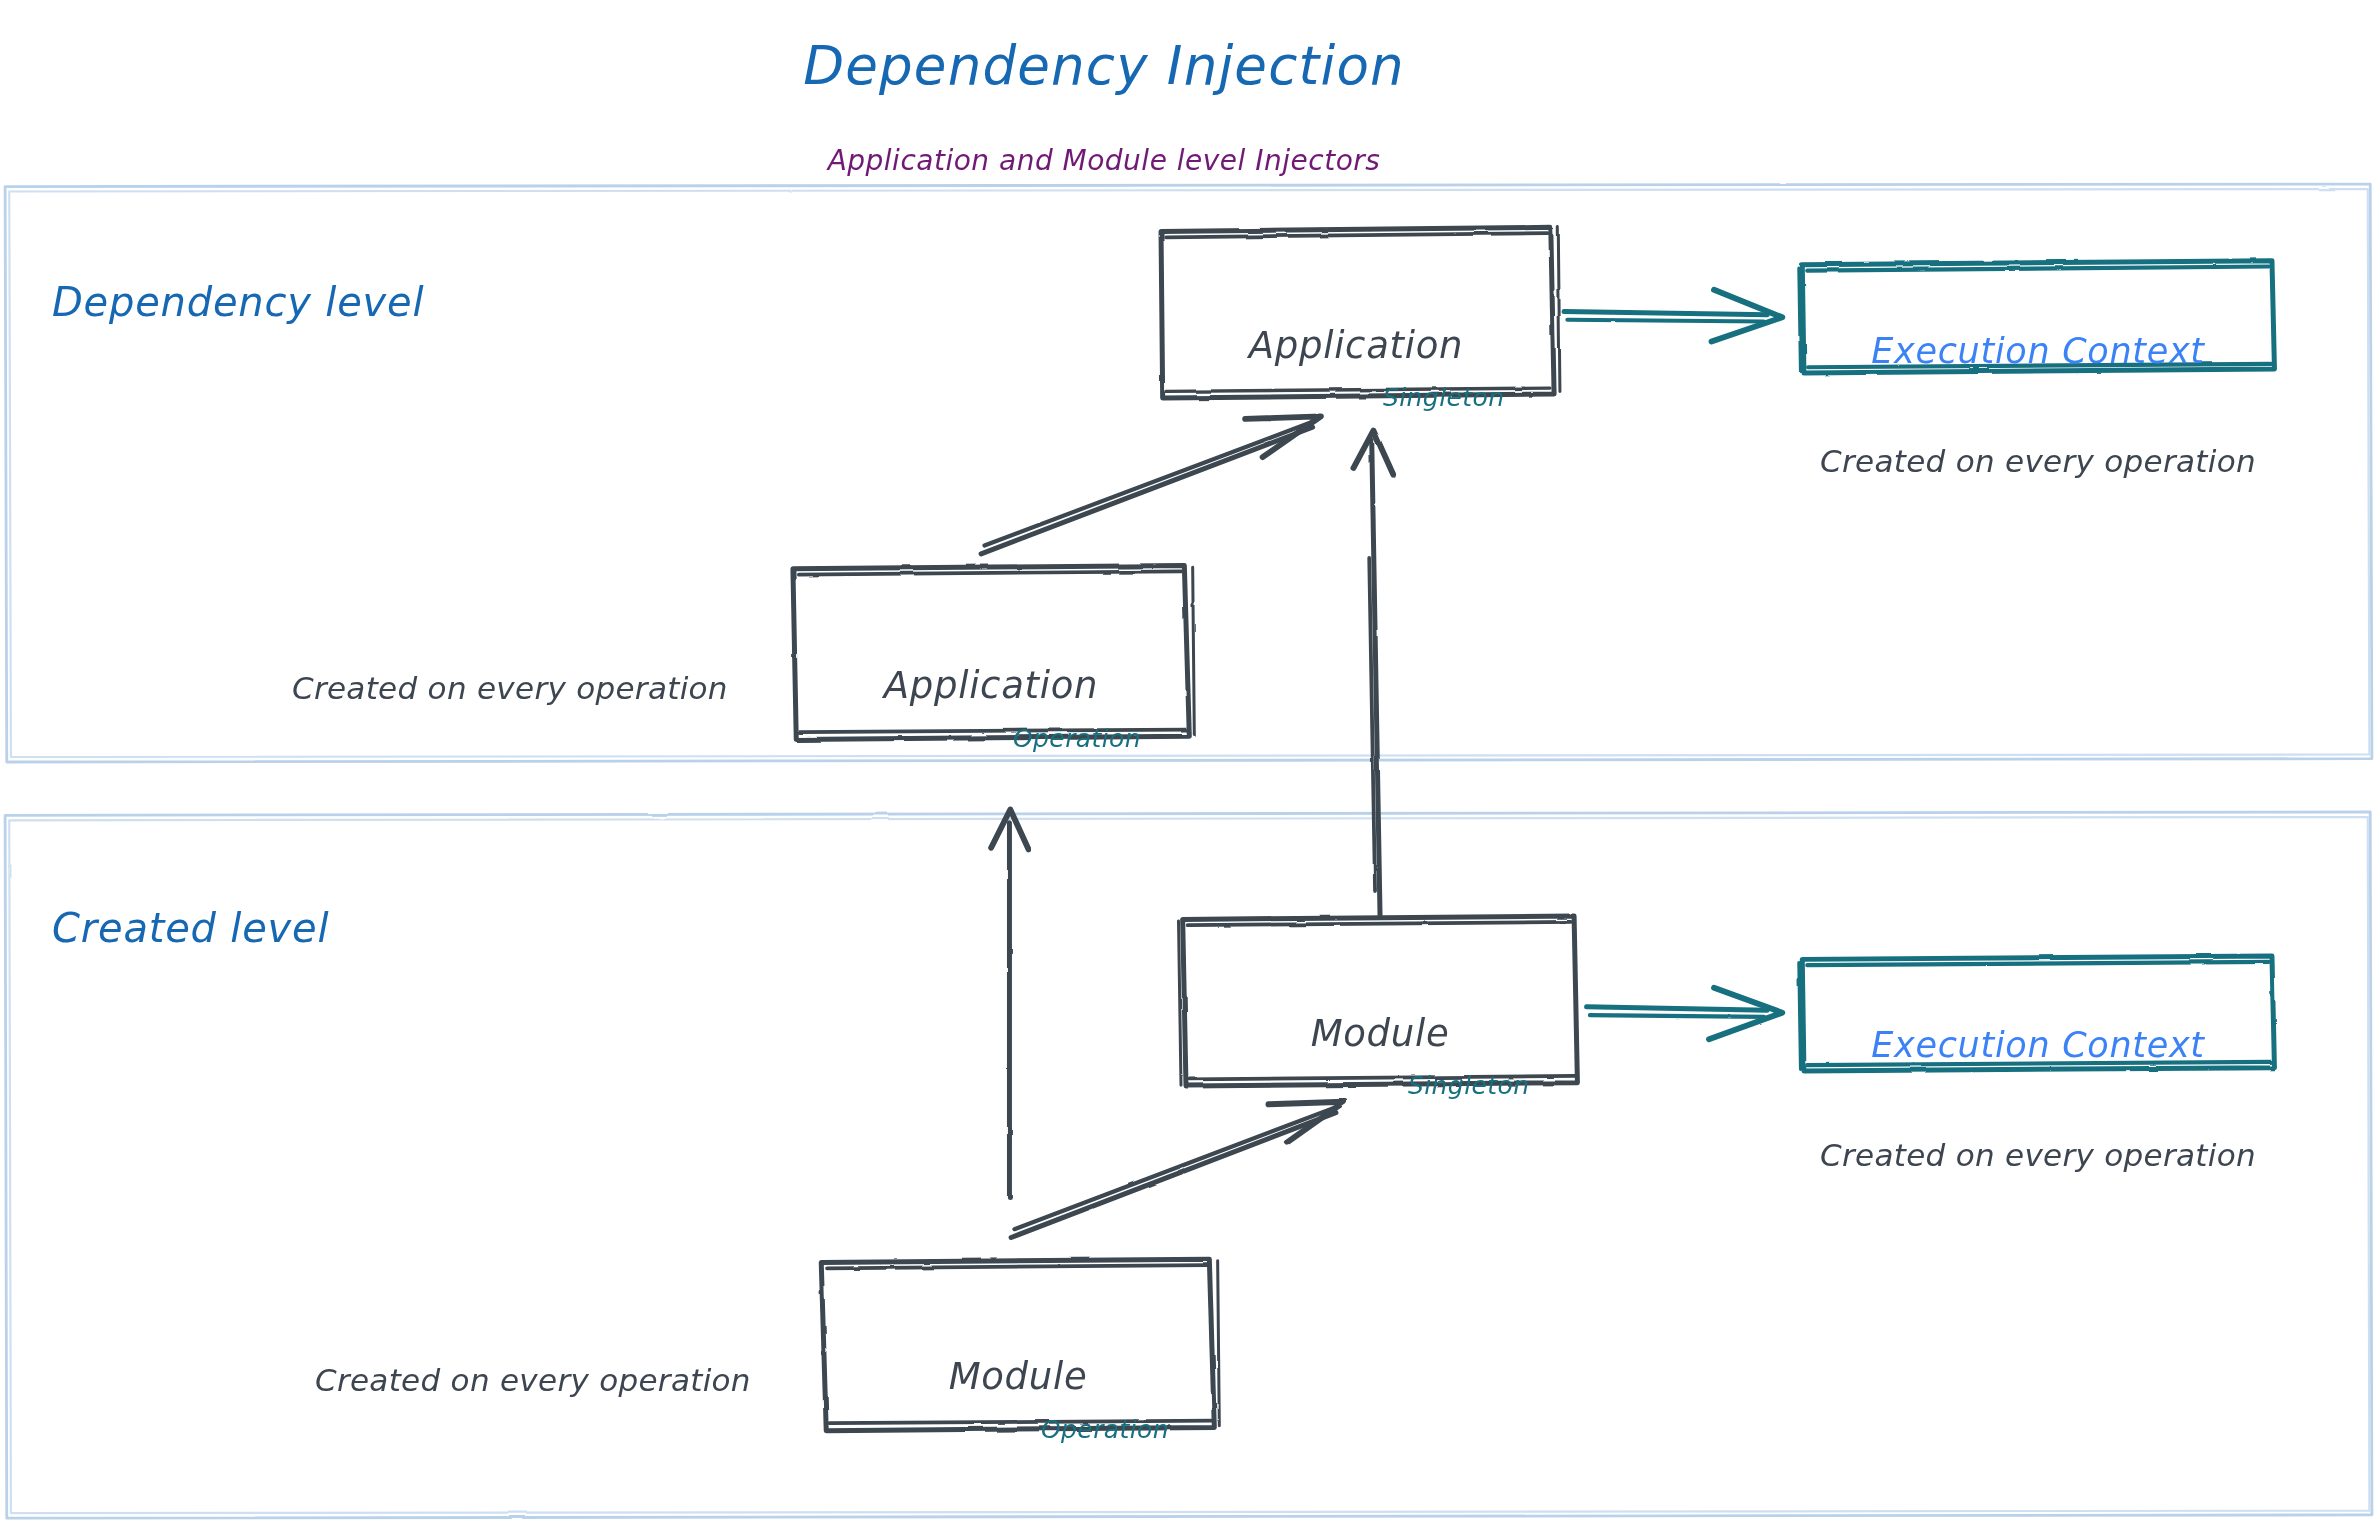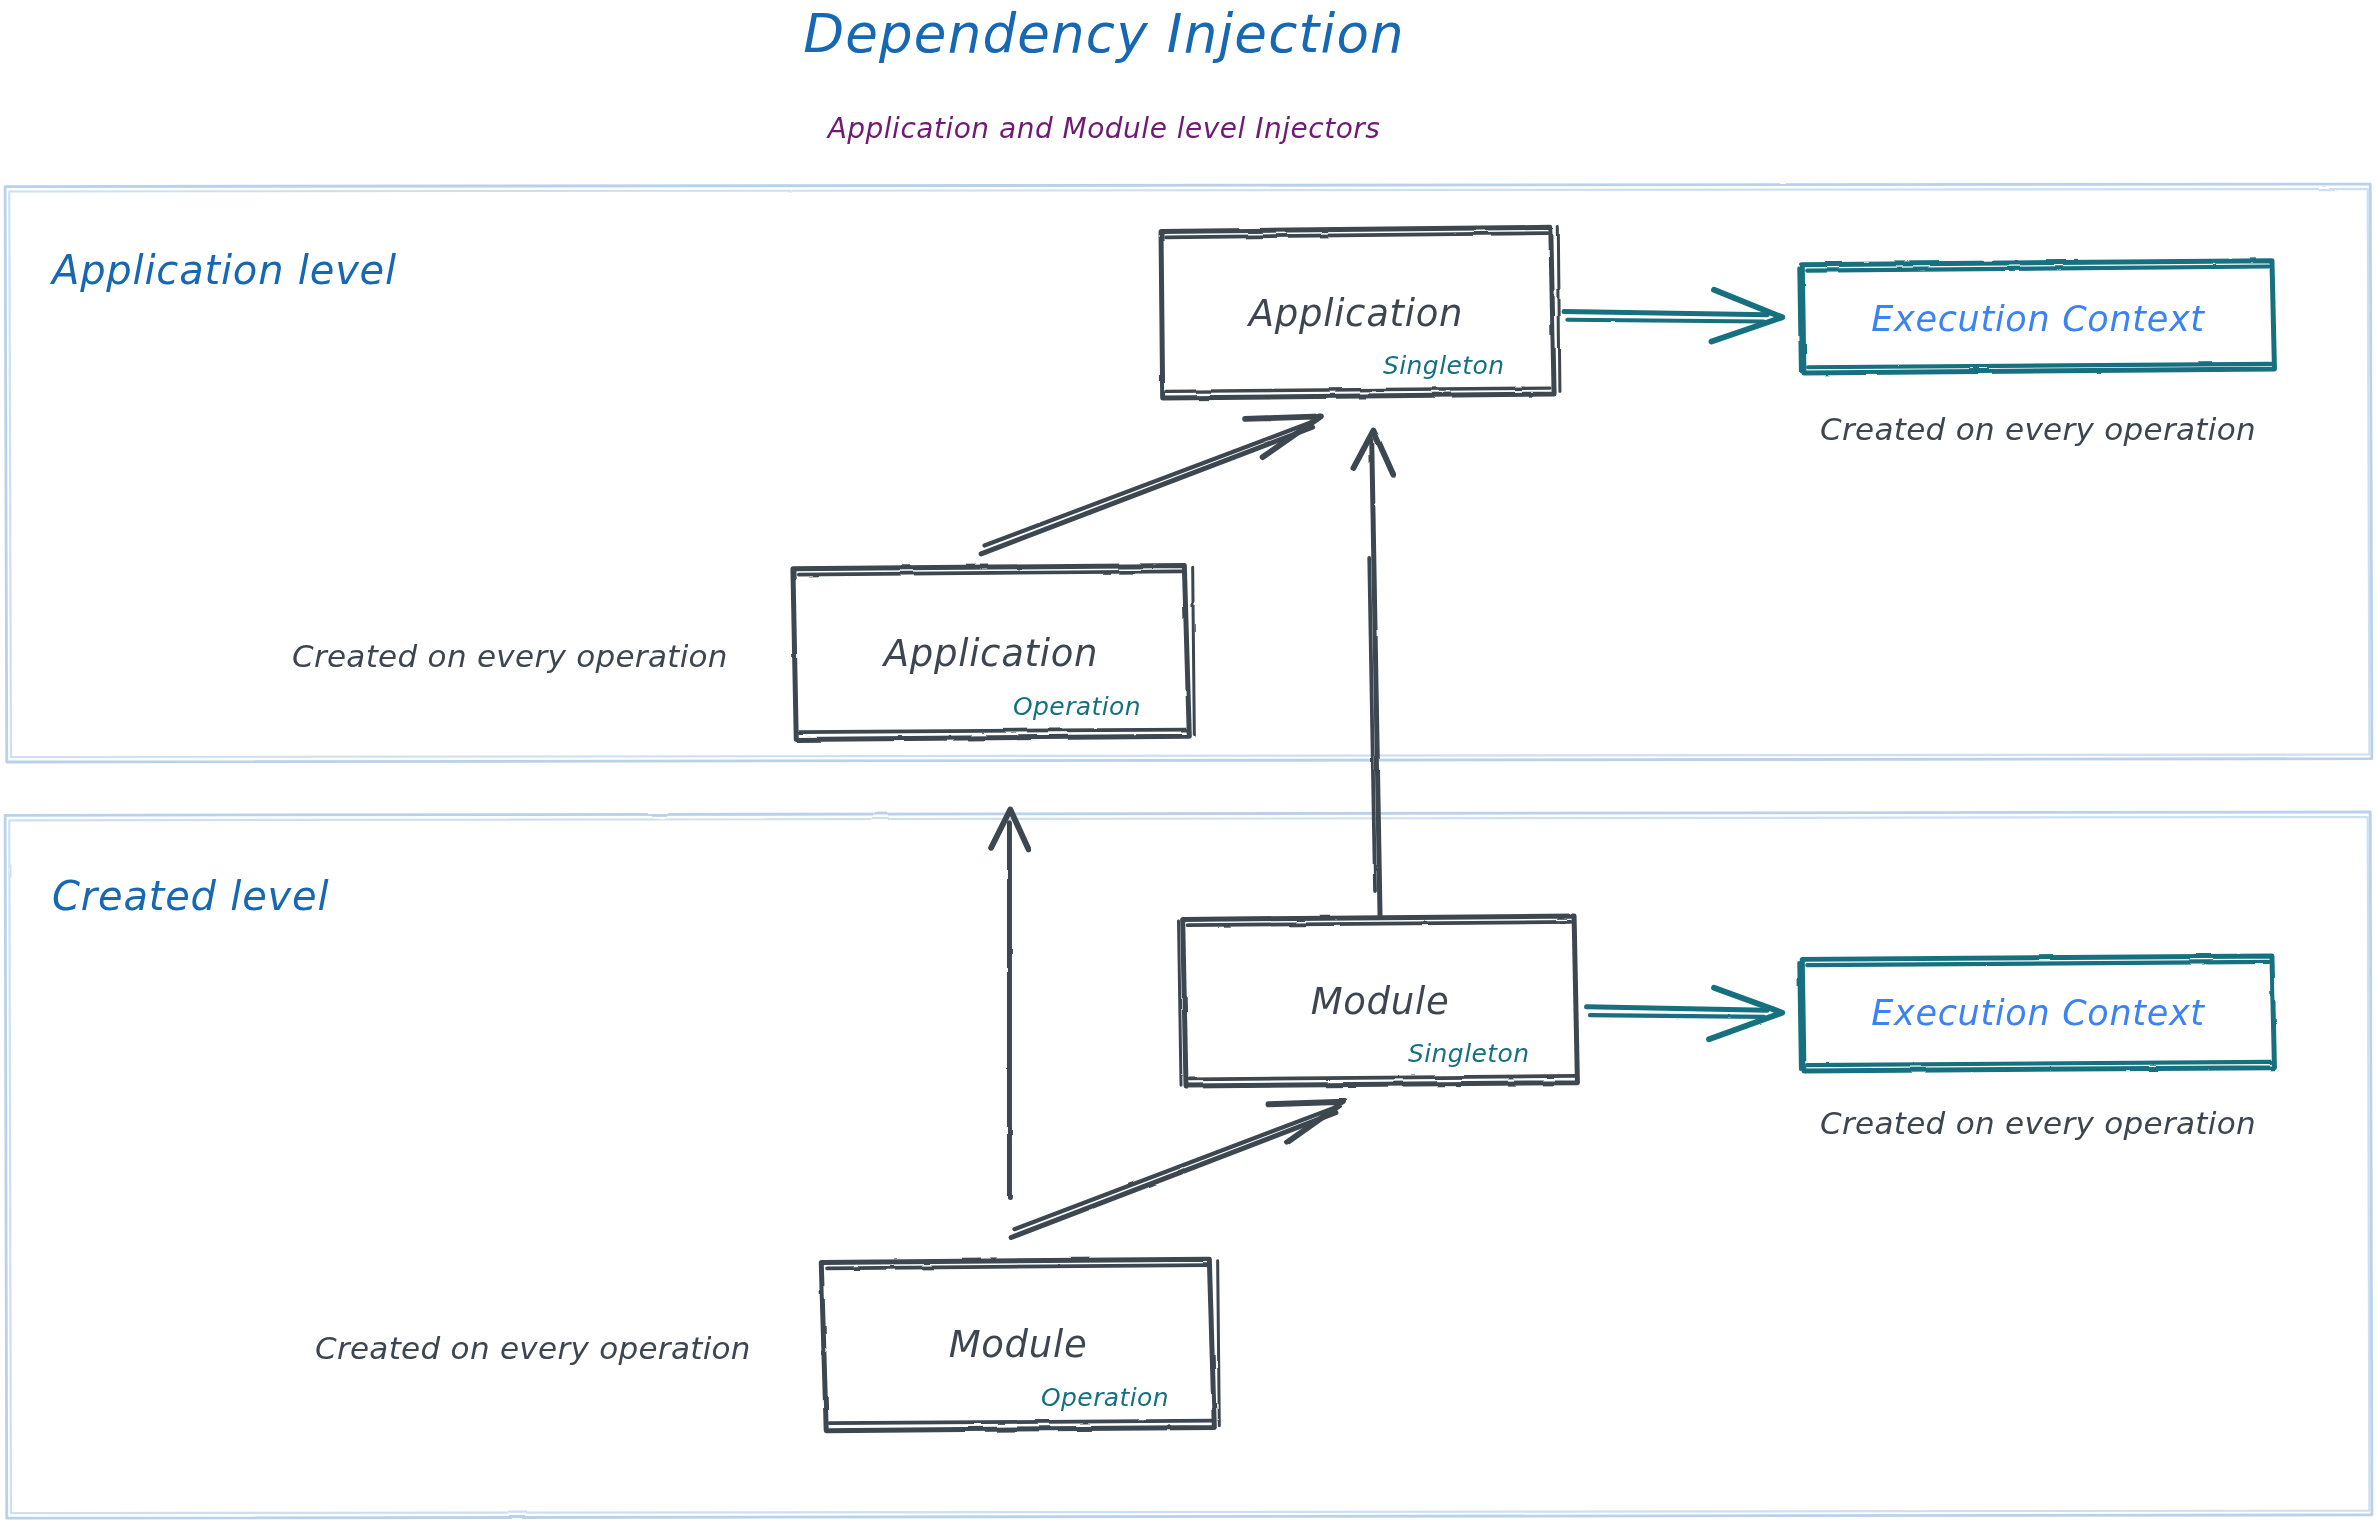--- a/index.html
+++ b/index.html
@@ -26,20 +26,21 @@
     width: 2377px;
     height: 1534px;
     overflow: visible;
   }
   .txt {
     position: absolute;
     white-space: pre;
     font-family: "DejaVu Sans", sans-serif;
     line-height: 1;
     user-select: none;
+    margin-top: 32px;
   }
   .title-main {
     font-size: 53px;
     color: #1668b3;
     font-style: italic;
     font-weight: 400;
     letter-spacing: 1.2px;
   }
   .title-sub {
     font-size: 28px;
@@ -188,21 +189,21 @@
       <path d="M 1651 1070 L 1644 670" fill="none" stroke="#3d4650" stroke-width="4.5" stroke-linecap="round"></path>
       <path d="M 1625 562 L 1649 517 L 1673 570" fill="none" stroke="#3d4650" stroke-width="7" stroke-linecap="round" stroke-linejoin="round"></path>
     </g>
 
     <g filter="url(#rough2)">
       <path d="M 1212 1438 L 1212 988" fill="none" stroke="#3d4650" stroke-width="6" stroke-linecap="round"></path>
       <path d="M 1190 1018 L 1213 972 L 1235 1020" fill="none" stroke="#3d4650" stroke-width="7" stroke-linecap="round" stroke-linejoin="round"></path>
     </g>
   </svg>
 
-  <div class="txt level-label" style="left:52px; top:250px;">Application level</div>
+  <div class="txt level-label" style="left:52px; top:250px;">Dependency level</div>
 
   <div class="txt box-title center" style="left:1356px; top:295px;">Application</div>
   <div class="txt box-scope" style="left:1383px; top:353px;">Singleton</div>
 
   <div class="txt ctx-title center" style="left:2038px; top:302px;">Execution Context</div>
   <div class="txt note center" style="left:2038px; top:414px;">Created on every operation</div>
 
   <div class="txt box-title center" style="left:991px; top:635px;">Application</div>
   <div class="txt box-scope" style="left:1013px; top:694px;">Operation</div>
   <div class="txt note" style="left:292px; top:641px;">Created on every operation</div>

